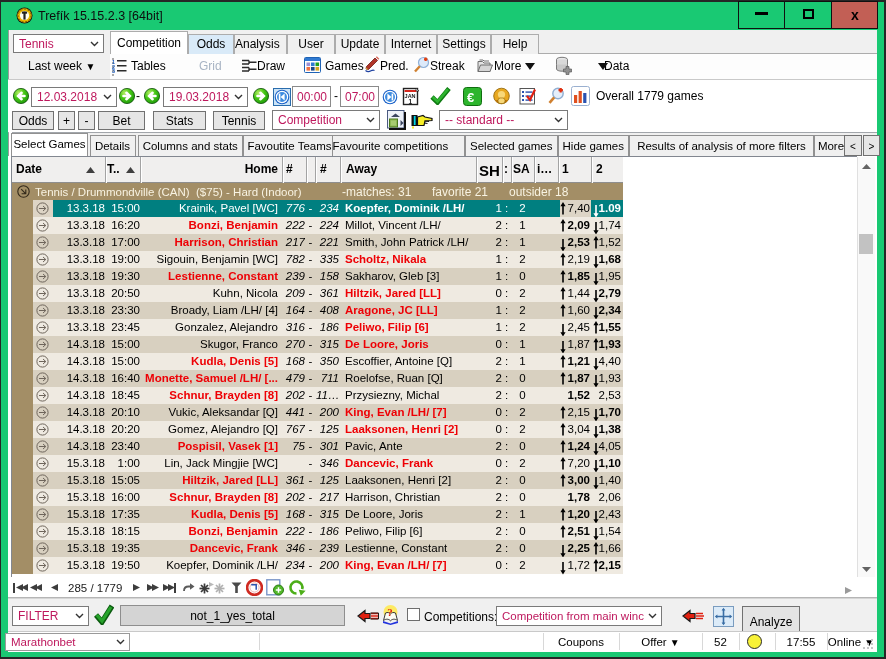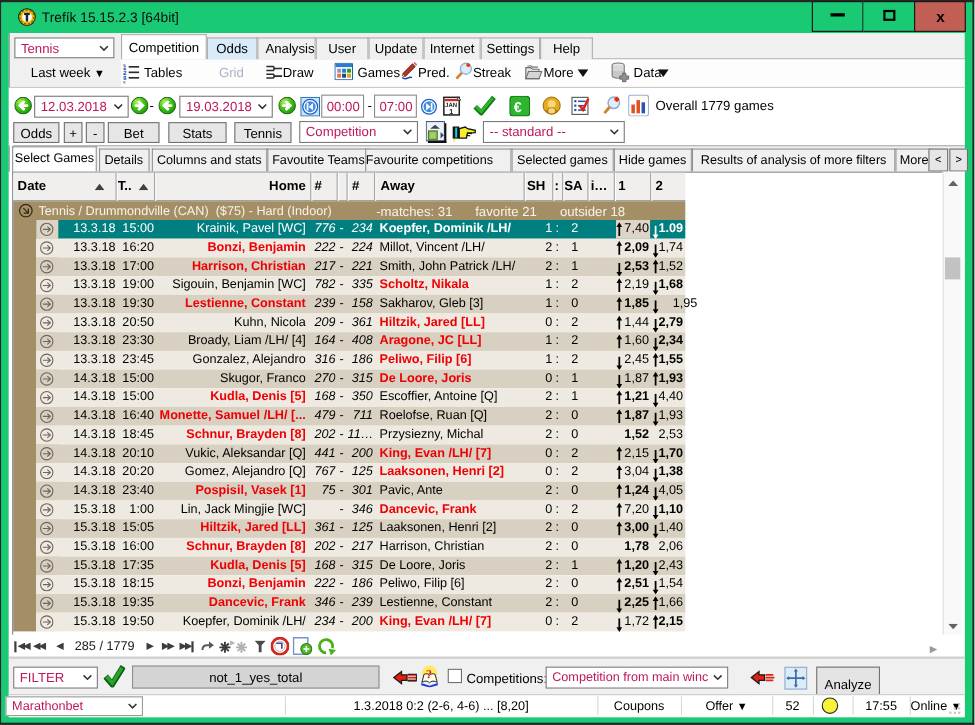--- a/index.html
+++ b/index.html
@@ -35,21 +35,21 @@
     <div class="a" style="left:38px;top:9px;font-size:12.5px;color:#0d0d0d">Trefík 15.15.2.3 [64bit]</div>
     <div class="a" style="left:738px;top:1px;width:47px;height:28px;border:1px solid #101010;background:#19c973"></div>
     <div class="a" style="left:785px;top:1px;width:47px;height:28px;border:1px solid #101010;border-left:none;background:#19c973"></div>
     <div class="a" style="left:831px;top:1px;width:47px;height:28px;border:1px solid #101010;background:#c25f55"></div>
     <div class="a" style="left:755px;top:12px;width:13px;height:3px;background:#000"></div>
     <div class="a" style="left:803px;top:9px;width:11px;height:10px;border:2px solid #000"></div>
     <div class="a" style="left:846px;top:6px;width:18px;height:18px;font-size:14px;font-weight:bold;color:#000;text-align:center;line-height:18px">x</div>
     <div class="a" style="left:8px;top:30px;width:869px;height:622px;background:#f0f0f0;border-left:1px solid #9a9a9a"></div>
     <div class="a" style="left:110px;top:53px;width:767px;height:1px;background:#acacac"></div>
     <div class="a" style="left:188px;top:34px;width:46px;height:20px;background:#d9eaf8;border:1px solid #acacac;border-bottom:none;font-size:12px;text-align:center;line-height:19px">Odds</div>
-    <div class="a" style="left:234px;top:34px;width:53px;height:20px;background:#f0f0f0;border:1px solid #acacac;border-bottom:none;font-size:12px;text-align:right;line-height:19px">Analysis</div>
+    <div class="a" style="left:234px;top:34px;width:53px;height:20px;background:#f0f0f0;border:1px solid #acacac;border-bottom:none;font-size:12px;text-align:left;line-height:19px">Analysis</div>
     <div class="a" style="left:287px;top:34px;width:48px;height:20px;background:#f0f0f0;border:1px solid #acacac;border-bottom:none;font-size:12px;text-align:center;line-height:19px">User</div>
     <div class="a" style="left:335px;top:34px;width:50px;height:20px;background:#f0f0f0;border:1px solid #acacac;border-bottom:none;font-size:12px;text-align:center;line-height:19px">Update</div>
     <div class="a" style="left:385px;top:34px;width:52px;height:20px;background:#f0f0f0;border:1px solid #acacac;border-bottom:none;font-size:12px;text-align:center;line-height:19px">Internet</div>
     <div class="a" style="left:437px;top:34px;width:54px;height:20px;background:#f0f0f0;border:1px solid #acacac;border-bottom:none;font-size:12px;text-align:center;line-height:19px">Settings</div>
     <div class="a" style="left:491px;top:34px;width:48px;height:20px;background:#f0f0f0;border:1px solid #acacac;border-bottom:none;font-size:12px;text-align:center;line-height:19px">Help</div>
     <div class="a" style="left:110px;top:31px;width:78px;height:23px;background:#fff;border:1px solid #acacac;border-bottom:none;font-size:12px;text-align:center;line-height:22px">Competition</div>
     <div class="cmb" style="left:13px;top:34px;width:91px;height:19px">
       <span class="tx">Tennis</span>
       <svg class="chv" viewBox="0 0 9 6">
         <path d="M1 1 L4.5 4.5 L8 1" stroke="#333" stroke-width="1.4" fill="none"></path>
@@ -106,21 +106,21 @@
     <div class="tb" style="left:494px;top:59px">More</div>
     <svg class="a" style="left:525px;top:63px" width="10" height="7" viewBox="0 0 10 7">
       <path d="M0 0 H10 L5 7 Z" fill="#111"></path>
     </svg>
     <svg class="a" style="left:555px;top:56px" width="18" height="19" viewBox="0 0 18 19">
 <ellipse cx="7" cy="3.5" rx="5.5" ry="2.2" fill="#e8e8e8" stroke="#7a7a7a"></ellipse>
 <path d="M1.5 3.5 V8.5 A5.5 2.2 0 0 0 12.5 8.5 V3.5" fill="#d8d8d8" stroke="#7a7a7a"></path>
 <path d="M1.5 8.5 V13 A5.5 2.2 0 0 0 12.5 13 V8.5" fill="#c8c8c8" stroke="#7a7a7a"></path>
 <path d="M11 10.5 h3 v2.5 h2.5 v3 h-2.5 v2.5 h-3 v-2.5 h-2.5 v-3 h2.5 Z" fill="#909090" stroke="#5a5a5a" stroke-width="0.7"></path>
 </svg>
-    <div class="tb" style="left:576px;top:59px">Data</div>
+    <div class="tb" style="left:604px;top:59px">Data</div>
     <svg class="a" style="left:598px;top:63px" width="10" height="7" viewBox="0 0 10 7">
       <path d="M0 0 H10 L5 7 Z" fill="#111"></path>
     </svg>
     <div class="a" style="left:8px;top:80px;width:869px;height:53px;background:#ffffff"></div>
     <div class="a" style="left:8px;top:132px;width:869px;height:1px;background:#a2a6ab"></div>
     <div class="a" style="left:9px;top:80px;width:3px;height:76px;background:#fff"></div>
     <svg style="position:absolute;left:13px;top:88px" width="16" height="16" viewBox="0 0 16 16">
       <defs>
         <radialGradient id="gg1388" cx="35%" cy="30%" r="75%">
           <stop offset="0%" stop-color="#b8ef66"></stop>
@@ -308,21 +308,21 @@
     <div class="a" style="left:8px;top:156px;width:869px;height:442px;background:#fff;border-bottom:1px solid #b5b5b5"></div>
     <div class="a" style="left:11px;top:156px;width:846px;height:1px;background:#828790"></div>
     <div class="a" style="left:11px;top:156px;width:1px;height:421px;background:#828790"></div>
     <div class="a" style="left:12px;top:157px;width:611px;height:26px;background:#f0efee;border-bottom:1px solid #8e8e8e"></div>
     <div class="a" style="left:16px;top:162px;font-size:12px;font-weight:bold">Date</div>
     <div class="a" style="left:107px;top:162px;font-size:12px;font-weight:bold">T..</div>
     <div class="a" style="left:234px;top:162px;width:44px;font-size:12px;font-weight:bold;text-align:right">Home</div>
     <div class="a" style="left:286px;top:162px;font-size:12px;font-weight:bold">#</div>
     <div class="a" style="left:320px;top:162px;font-size:12px;font-weight:bold">#</div>
     <div class="a" style="left:346px;top:162px;font-size:12px;font-weight:bold">Away</div>
-    <div class="a" style="left:479px;top:162px;font-size:12px;font-weight:bold">SH</div>
+    <div class="a" style="left:479px;top:162px;font-size:15px;font-weight:bold">SH</div>
     <div class="a" style="left:504px;top:162px;font-size:12px;font-weight:bold">:</div>
     <div class="a" style="left:513px;top:162px;font-size:12px;font-weight:bold">SA</div>
     <div class="a" style="left:537px;top:162px;font-size:12px;font-weight:bold">i…</div>
     <div class="a" style="left:562px;top:162px;font-size:12px;font-weight:bold">1</div>
     <div class="a" style="left:596px;top:162px;font-size:12px;font-weight:bold">2</div>
     <svg class="a" style="left:86px;top:167px" width="9" height="6" viewBox="0 0 9 6">
       <path d="M4.5 0 L9 6 L0 6 Z" fill="#404040"></path>
     </svg>
     <svg class="a" style="left:126px;top:167px" width="9" height="6" viewBox="0 0 9 6">
       <path d="M4.5 0 L9 6 L0 6 Z" fill="#404040"></path>
@@ -481,21 +481,21 @@
       <span class="c ri" style="left:76px;width:31px">19:30</span>
       <span class="c ri b" style="left:108px;width:137px;color:#ee0005;">Lestienne, Constant</span>
       <span class="c ri it" style="left:250px;width:22px">239</span>
       <span class="c ce" style="left:273px;width:9px">-</span>
       <span class="c ri it" style="left:283px;width:23px">158</span>
       <span class="c" style="left:312px;width:131px;">Sakharov, Gleb [3]</span>
       <span class="c ri" style="left:443px;width:26px">1</span>
       <span class="c ce" style="left:469px;width:9px">:</span>
       <span class="c ce" style="left:478px;width:23px">0</span>
       <span class="c ri b" style="left:534px;width:23px;color:#000">1,85</span>
-      <span class="c ri" style="left:578px;width:23px;color:#000">1,95</span>
+      <span class="c ri" style="left:565px;width:23px;color:#000">1,95</span>
     </div>
     <div class="a" style="left:560px;top:270px">
       <svg class="" width="6" height="13" viewBox="0 0 6 13">
         <path d="M3 0 L5.6 4.3 H3.8 V12.5 H2.2 V4.3 H0.4 Z" fill="#000"></path>
       </svg>
     </div>
     <div class="a" style="left:593px;top:273px">
       <svg class="" width="6" height="13" viewBox="0 0 6 13">
         <path d="M3 12.5 L5.6 8.2 H3.8 V0 H2.2 V8.2 H0.4 Z" fill="#000"></path>
       </svg>
@@ -1126,21 +1126,20 @@
     <div class="a" style="left:702px;top:633px;width:1px;height:17px;background:#d8d8d8"></div>
     <div class="a" style="left:739px;top:633px;width:1px;height:17px;background:#d8d8d8"></div>
     <div class="a" style="left:775px;top:633px;width:1px;height:17px;background:#d8d8d8"></div>
     <div class="a" style="left:827px;top:633px;width:1px;height:17px;background:#d8d8d8"></div>
     <div class="cmb" style="left:5px;top:633px;width:125px;height:18px;border-color:#9a9a9a">
       <span class="tx" style="font-size:11.5px">Marathonbet</span>
       <svg class="chv" viewBox="0 0 9 6">
         <path d="M1 1 L4.5 4.5 L8 1" stroke="#333" stroke-width="1.4" fill="none"></path>
       </svg>
     </div>
-    <div class="a" style="left:259px;top:636px;width:284px;font-size:11.5px;text-align:center;white-space:nowrap">1.3.2018 0:2 (2-6, 4-6) ... [8,20]</div>
     <div class="a" style="left:543px;top:636px;width:76px;font-size:11.5px;text-align:center">Coupons</div>
     <div class="a" style="left:619px;top:636px;width:83px;font-size:11.5px;text-align:center">Offer <span style="font-size:10px">▼</span></div>
     <div class="a" style="left:702px;top:636px;width:37px;font-size:11.5px;text-align:center">52</div>
     <div class="a" style="left:747px;top:634px;width:15px;height:15px;border-radius:50%;background:#f8f238;border:1.6px solid #2a2a2a"></div>
     <div class="a" style="left:775px;top:636px;width:52px;font-size:11.5px;text-align:center">17:55</div>
     <div class="a" style="left:826px;top:636px;width:50px;font-size:11.5px;text-align:center;white-space:nowrap">Online <span style="font-size:10px">▼</span></div>
     <div class="a" style="left:871px;top:647px;width:2px;height:2px;background:#c6c6c6"></div>
     <div class="a" style="left:871px;top:643px;width:2px;height:2px;background:#c6c6c6"></div>
     <div class="a" style="left:871px;top:639px;width:2px;height:2px;background:#c6c6c6"></div>
     <div class="a" style="left:867px;top:647px;width:2px;height:2px;background:#c6c6c6"></div>

